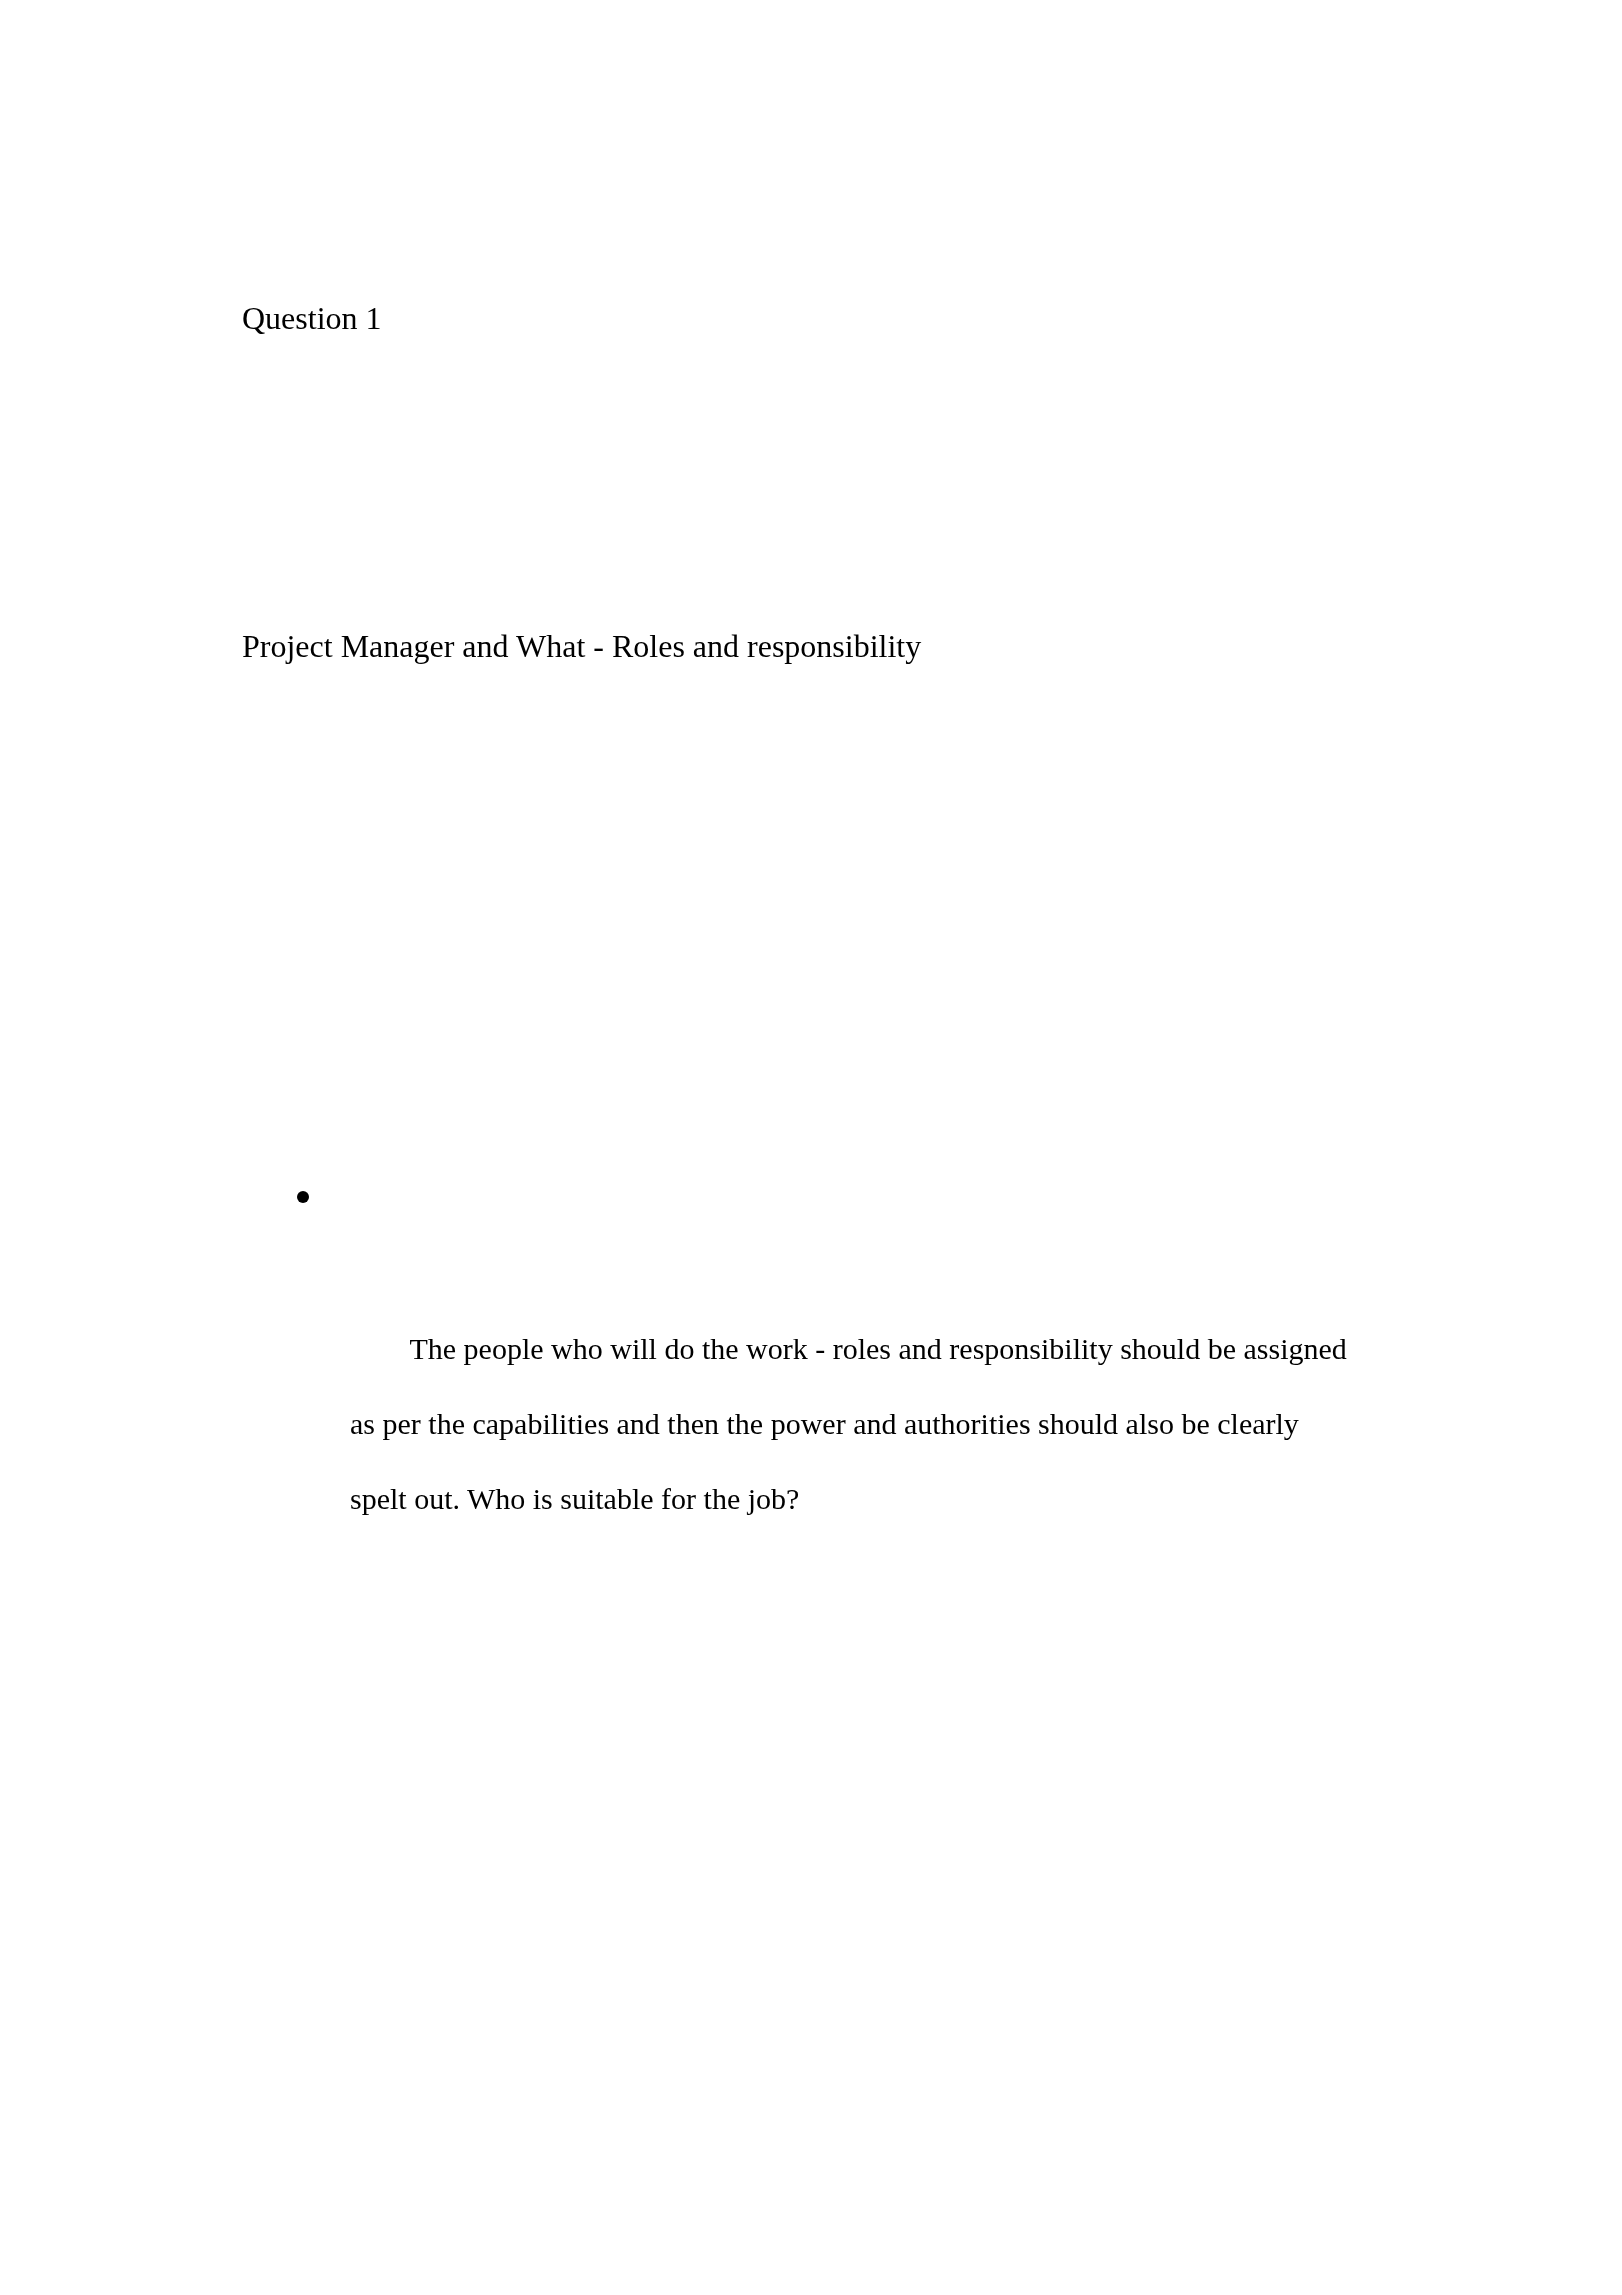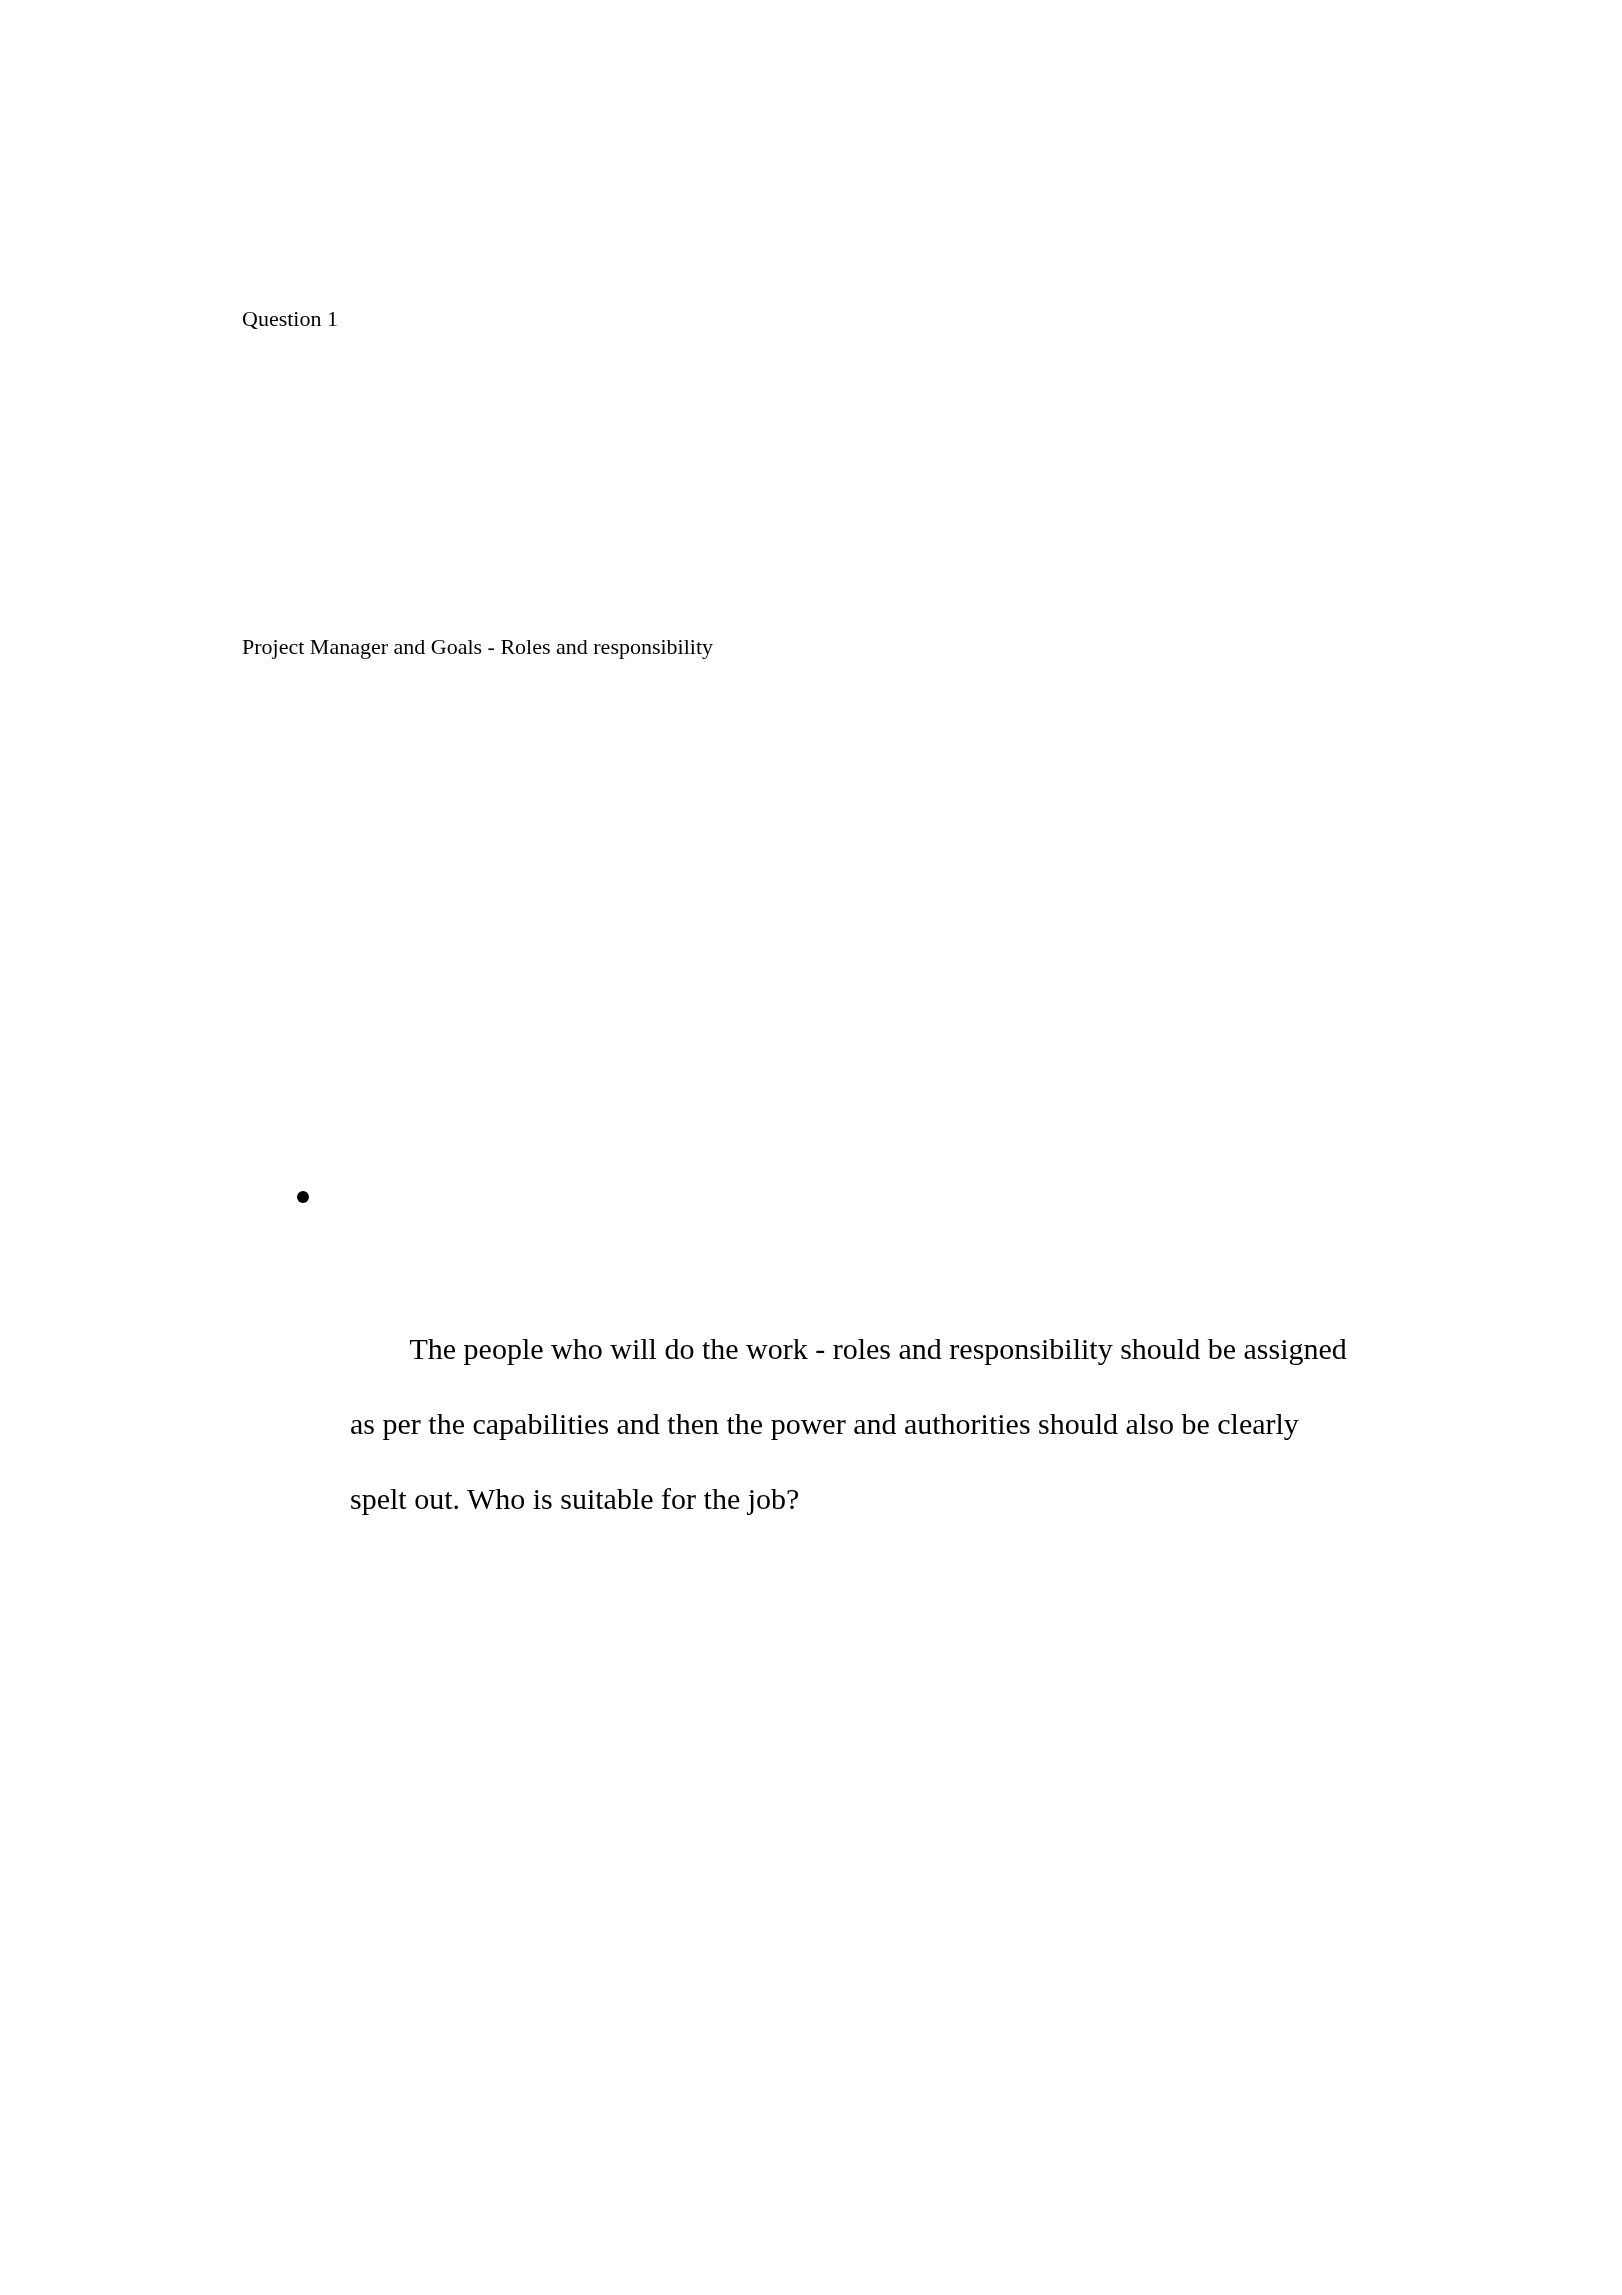--- a/index.html
+++ b/index.html
@@ -21,21 +21,21 @@
     left: 242px;
     top: 56px;
     width: 1178px;
     font-size: 30px;
     line-height: 75px;
     white-space: pre;
   }
   .block {
     margin: 0 0 27.5px 0;
     padding: 0;
-    font-size: 22px;
+    font-size: 32px;
     font-weight: normal;
   }
   ul.bullet-list {
     list-style: none;
     margin: 0;
     padding: 0;
   }
   ul.bullet-list li {
     position: relative;
     padding-left: 108px;
@@ -52,21 +52,21 @@
   }
 </style>
 </head>
 <body>
 
 <div class="page">
   <div class="content">
 
     <h1 class="block">Question 1</h1>
 
-    <h2 class="block">Project Manager and Goals - Roles and responsibility</h2>
+    <h2 class="block">Project Manager and What - Roles and responsibility</h2>
 
 
     <ul class="bullet-list">
       <li>
         <span class="bullet-dot"></span>
         <span>The people who will do the work - roles and responsibility should be assigned
 as per the capabilities and then the power and authorities should also be clearly
 spelt out. Who is suitable for the job?</span>
       </li>
       

